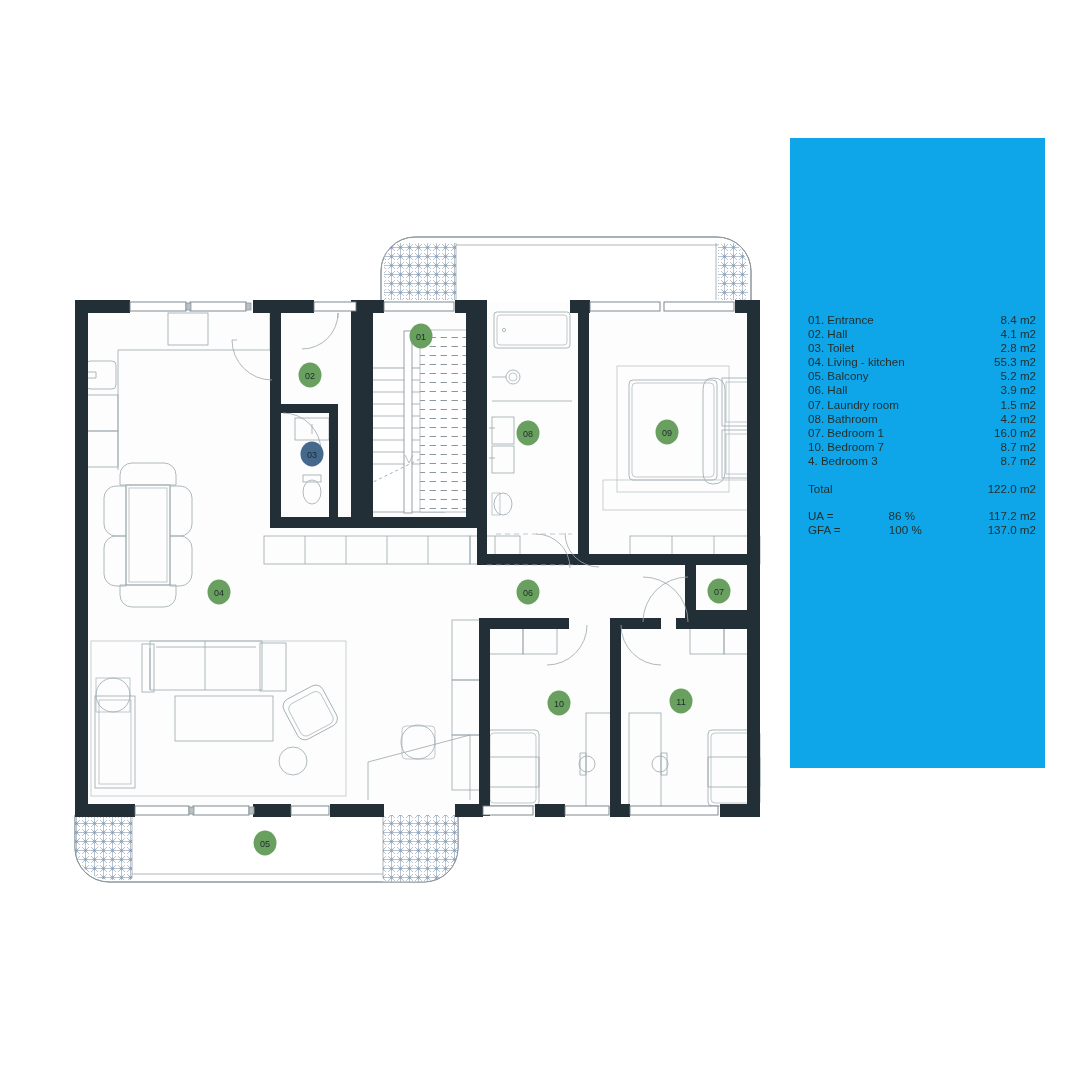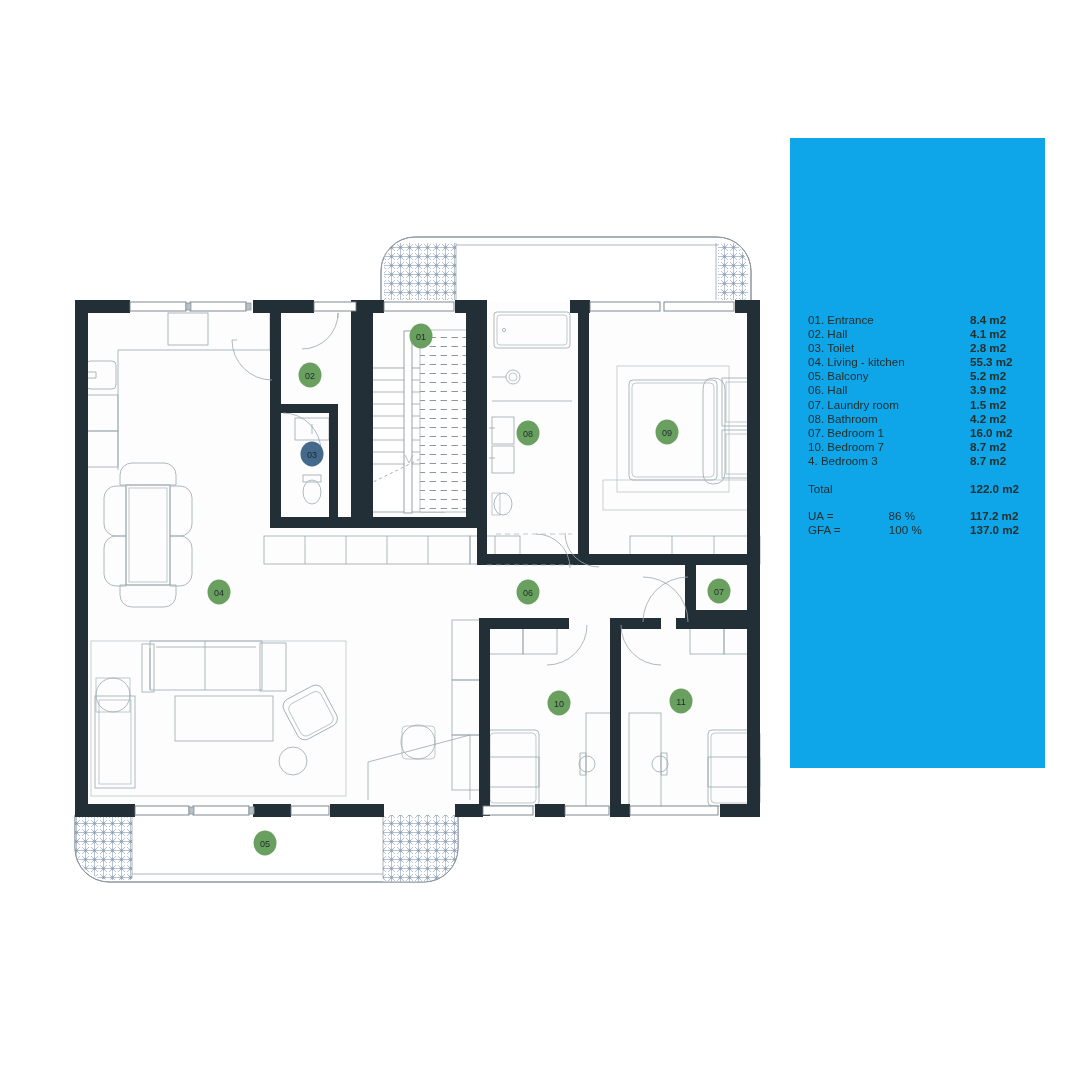--- a/index.html
+++ b/index.html
@@ -60,22 +60,22 @@
     justify-content: space-between;
     align-items: baseline;
     white-space: nowrap;
   }
   .legend-row .lg-label { text-align: left; }
   .legend-row .lg-mid {
     text-align: center;
     width: 74px;
   }
   .legend-row .lg-value {
+    text-align: right;
     width: 66px;
-    font-weight: bold;
   }
   .legend-spacer { height: 14px; }
   .legend-spacer-sm { height: 13px; }
 
   
   #plan-svg {
     position: absolute;
     left: 0;
     top: 0;
     width: 1080px;

